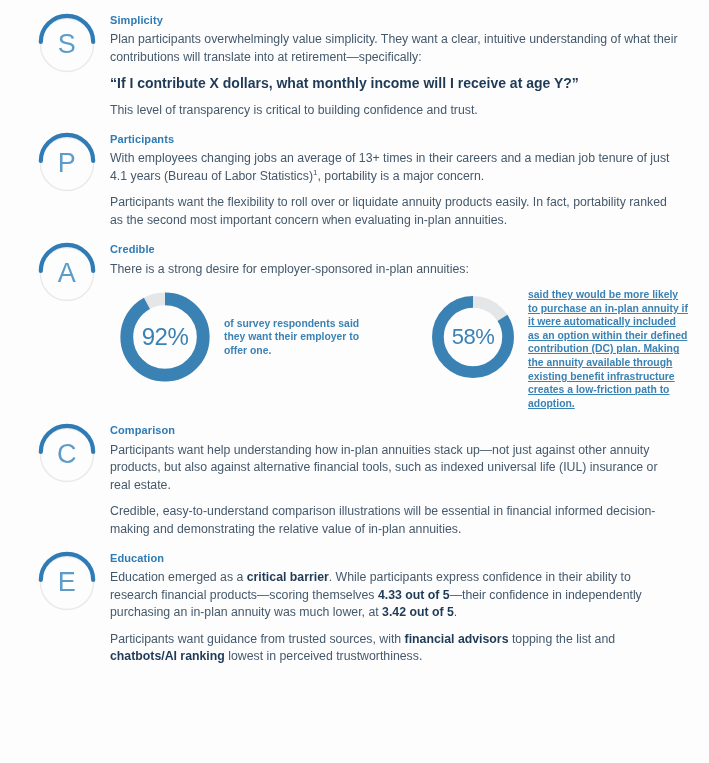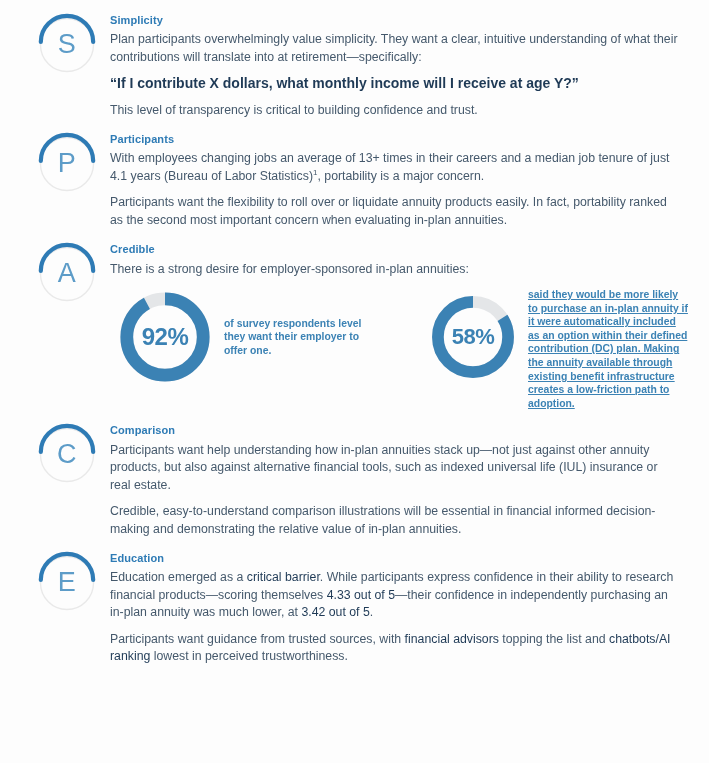--- a/index.html
+++ b/index.html
@@ -84,21 +84,21 @@
     color: #45596c;
   }
   p.para:last-child { margin-bottom: 0; }
   p.quote {
     margin: 0 0 9px 0;
     font-size: 14px;
     line-height: 17.5px;
     font-weight: bold;
     color: #1f3a56;
   }
-  .b { font-weight: normal; color: #1f3a56; }
+  .b { font-weight: bold; color: #1f3a56; }
   sup { font-size: 8px; vertical-align: super; line-height: 0; }
 
   
   .stats {
     display: flex;
     align-items: flex-start;
     margin-top: 10px;
     padding-left: 6px;
   }
   .stat {
@@ -114,21 +114,21 @@
   }
   .donut.small { width: 90px; height: 90px; flex: 0 0 90px; margin-top: 4px; }
   .donut svg { display: block; width: 100%; height: 100%; }
   .donut .val {
     position: absolute;
     left: 0; top: 0; right: 0; bottom: 0;
     display: flex;
     align-items: center;
     justify-content: center;
     font-size: 24px;
-    font-weight: bold;
+    font-weight: normal;
     color: #3b82b4;
     letter-spacing: -0.5px;
   }
   .donut.small .val { font-size: 22px; }
   .stat-caption {
     font-size: 10.4px;
     line-height: 13.6px;
     font-weight: bold;
     color: #3b82b4;
     margin-left: 10px;
@@ -193,21 +193,21 @@
 
       <div class="stats">
         <div class="stat">
           <div class="donut">
             <svg viewBox="0 0 100 100">
               <circle cx="50" cy="50" r="39" fill="none" stroke="#e4e6e8" stroke-width="13"></circle>
               <circle id="arc92" cx="50" cy="50" r="39" fill="none" stroke="#3b82b4" stroke-width="13" transform="rotate(-90 50 50)" stroke-dasharray="225.44068882160354 19.603538158400312"></circle>
             </svg>
             <span class="val">92%</span>
           </div>
-          <div class="stat-caption">of survey respondents level they want their employer to offer one.</div>
+          <div class="stat-caption">of survey respondents said they want their employer to offer one.</div>
         </div>
 
         <div class="stat second">
           <div class="donut small">
             <svg viewBox="0 0 100 100">
               <circle cx="50" cy="50" r="39" fill="none" stroke="#e4e6e8" stroke-width="13"></circle>
               <circle id="arc84" cx="50" cy="50" r="39" fill="none" stroke="#3b82b4" stroke-width="13" transform="rotate(-90 50 50) scale(1,-1) translate(0,-100)" stroke-dasharray="205.83715066320323 39.207076316800624"></circle>
             </svg>
             <span class="val">58%</span>
           </div>

